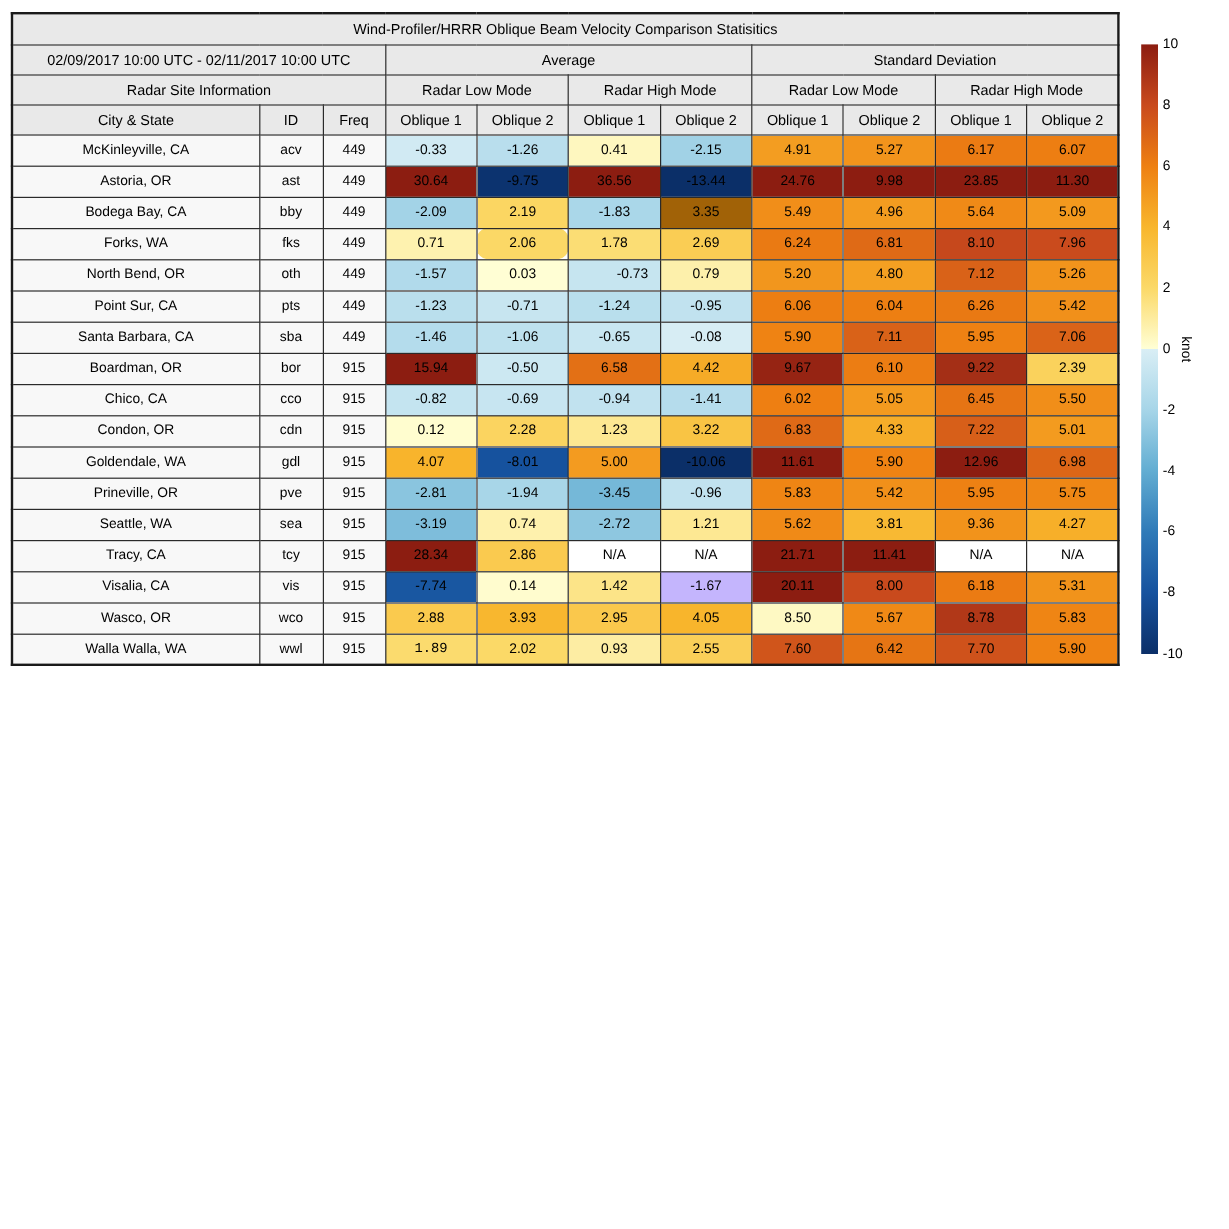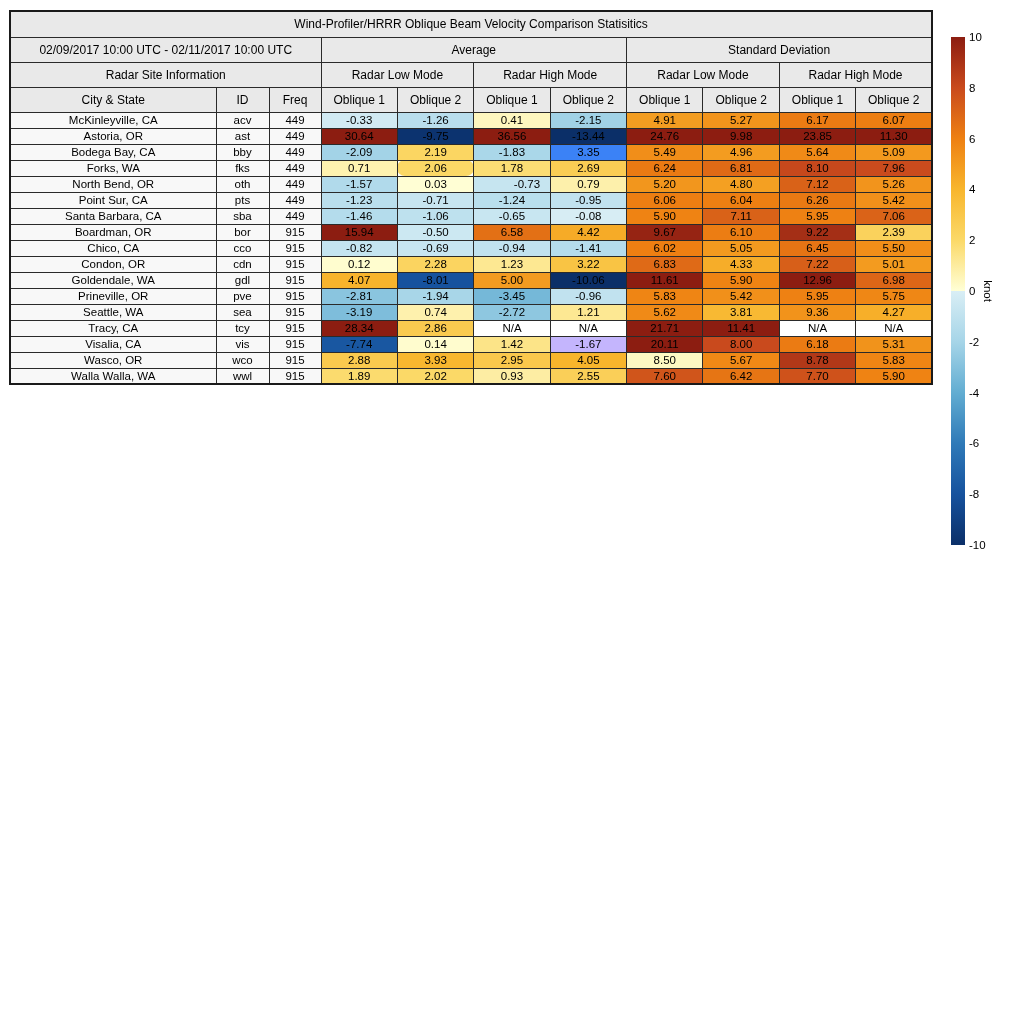--- a/index.html
+++ b/index.html
@@ -15,21 +15,21 @@
     font-size:11.5px;
   }
   .stats-table th,.stats-table td{
     border:1px solid #2a2a2a;
     text-align:center;vertical-align:middle;
     padding:0 2px;overflow:hidden;white-space:nowrap;
     font-weight:normal;
   }
   .stats-table thead tr{height:25px;}
   .stats-table tr.title-row{height:26px;}
-  .stats-table tbody tr{height:16px;}
+  .stats-table tbody tr{height:26px;}
   .hdr{background:#e9e9e9;font-size:12px;}
   .lbl{background:#f8f8f8;}
   .val{border-left-color:#c4c4c4;border-right-color:#c4c4c4;}
   
   .colorbar-wrap{position:absolute;left:951px;top:37px;width:73px;height:508px;}
   .colorbar-bar{position:absolute;left:0;top:0;width:14px;height:508px;}
   .cbar-tick{position:absolute;left:18px;font-size:11.5px;line-height:12px;}
   .cbar-label{
     position:absolute;left:31px;top:50%;transform:translateY(-50%);
     writing-mode:vertical-rl;font-size:11.5px;
@@ -109,21 +109,21 @@
         <td class="val" style="background: rgb(140, 29, 17);">23.85</td>
         <td class="val" style="background: rgb(140, 29, 17);">11.30</td>
       </tr>
       <tr>
         <td class="lbl">Bodega Bay, CA</td>
         <td class="lbl">bby</td>
         <td class="lbl">449</td>
         <td class="val" style="background: rgb(163, 211, 231);">-2.09</td>
         <td class="val" style="background: rgb(251, 214, 98);">2.19</td>
         <td class="val" style="background: rgb(170, 215, 233);">-1.83</td>
-        <td class="val" style="background: #3b82f6;">3.35</td>
+        <td class="val" style="background: #a16207;">3.35</td>
         <td class="val" style="background: rgb(241, 142, 25);">5.49</td>
         <td class="val" style="background: rgb(243, 156, 32);">4.96</td>
         <td class="val" style="background: rgb(240, 138, 23);">5.64</td>
         <td class="val" style="background: rgb(243, 153, 30);">5.09</td>
       </tr>
       <tr>
         <td class="lbl">Forks, WA</td>
         <td class="lbl">fks</td>
         <td class="lbl">449</td>
         <td class="val" style="background: rgb(254, 242, 175);">0.71</td>
@@ -288,21 +288,21 @@
         <td class="val" style="background: rgb(248, 181, 44);">4.05</td>
         <td class="val" style="background: #fef9c3;">8.50</td>
         <td class="val" style="background: rgb(240, 137, 22);">5.67</td>
         <td class="val" style="background: rgb(177, 56, 24);">8.78</td>
         <td class="val" style="background: rgb(239, 133, 20);">5.83</td>
       </tr>
       <tr>
         <td class="lbl">Walla Walla, WA</td>
         <td class="lbl">wwl</td>
         <td class="lbl">915</td>
-        <td class="val" style="background: rgb(251, 219, 110);">1.89</td>
+        <td class="val" style="background: rgb(251, 219, 110); font-family: Liberation Mono, monospace;">1.89</td>
         <td class="val" style="background: rgb(251, 217, 103);">2.02</td>
         <td class="val" style="background: rgb(253, 237, 163);">0.93</td>
         <td class="val" style="background: rgb(250, 207, 88);">2.55</td>
         <td class="val" style="background: rgb(208, 85, 27);">7.60</td>
         <td class="val" style="background: rgb(230, 117, 20);">6.42</td>
         <td class="val" style="background: rgb(207, 82, 27);">7.70</td>
         <td class="val" style="background: rgb(239, 131, 19);">5.90</td>
       </tr>
     </tbody>
 </table>

